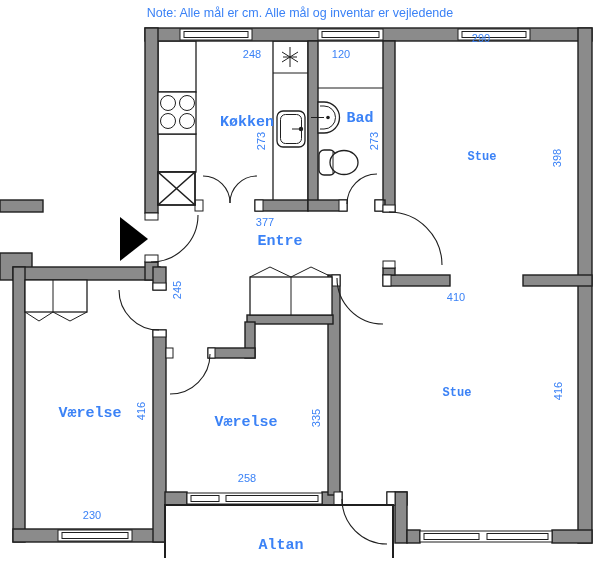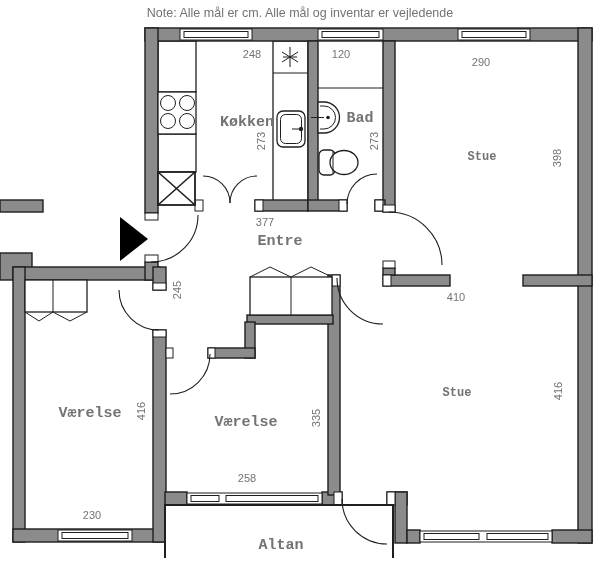--- a/index.html
+++ b/index.html
@@ -1,20 +1,20 @@
 <!DOCTYPE html>
 <html style="--wall: #8b8b8b; --outline: #1f1f1f; --bg: #ffffff; --arrow: #000000;"><head>
 <meta charset="utf-8">
 <style>
   html,body { margin:0; padding:0; background:#fff; }
   #canvas {
     position:relative; width:600px; height:558px;
     background:var(--bg,#fff);
     font-family:"Liberation Sans", sans-serif;
-    color:#737373; overflow:hidden;
+    color:#3b82f6; overflow:hidden;
   }
   #plan-svg { position:absolute; left:0; top:0; }
   .wall   { fill:var(--wall,#8b8b8b); stroke:var(--outline,#1f1f1f); stroke-width:1.4; }
   .winbox { fill:#fff; stroke:var(--outline,#1f1f1f); stroke-width:1; }
   .tick   { fill:#fff; stroke:var(--outline,#1f1f1f); stroke-width:1; }
   .fix    { fill:#fff; stroke:var(--outline,#1f1f1f); stroke-width:1.3; }
   .thin   { fill:none; stroke:var(--outline,#1f1f1f); stroke-width:1; }
   .arc    { fill:none; stroke:var(--outline,#1f1f1f); stroke-width:1.1; }
   .xline  { stroke:var(--outline,#1f1f1f); stroke-width:1.6; }
   .arrow  { fill:var(--arrow,#000); }
@@ -176,21 +176,21 @@
 
   <div class="lbl room" style="left:247px; top:114px;">Køkken</div>
   <div class="lbl dim" style="left:252px; top:48px;">248</div>
   <div class="lbl dim rot" style="left:261px; top:135px;">273</div>
 
   <div class="lbl room" style="left:360px; top:110px;">Bad</div>
   <div class="lbl dim" style="left:341px; top:48px;">120</div>
   <div class="lbl dim rot" style="left:374px; top:135px;">273</div>
 
   <div class="lbl room big" style="left:482px; top:150px;">Stue</div>
-  <div class="lbl dim" style="left:481px; top:56px;">290</div>
+  <div class="lbl dim" style="left:481px; top:32px;">290</div>
   <div class="lbl dim rot" style="left:557px; top:152px;">398</div>
 
   <div class="lbl room" style="left:280px; top:233px;">Entre</div>
   <div class="lbl dim" style="left:265px; top:216px;">377</div>
   <div class="lbl dim rot" style="left:177px; top:284px;">245</div>
 
   <div class="lbl room" style="left:90px; top:405px;">Værelse</div>
   <div class="lbl dim" style="left:92px; top:509px;">230</div>
   <div class="lbl dim rot" style="left:141px; top:405px;">416</div>
 

